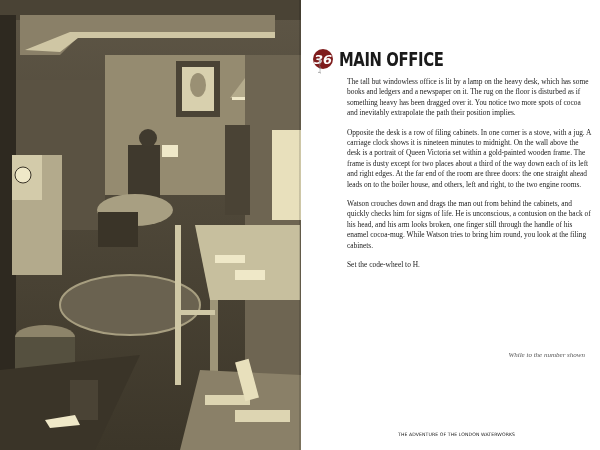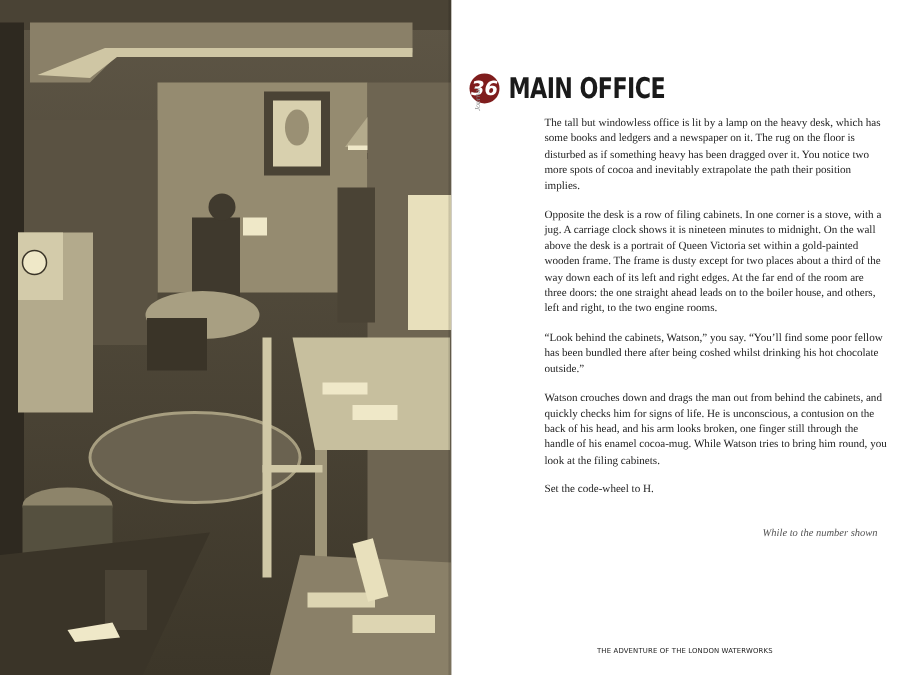--- a/index.html
+++ b/index.html
@@ -7,21 +7,21 @@
   .spread { position:absolute; inset:0; display:flex; }
   .illus { position:relative; width:301px; height:450px; overflow:hidden; background:#7a705c; }
   .illus svg { display:block; }
   .gutter { position:absolute; left:299px; top:0; width:6px; height:450px; background:linear-gradient(90deg, rgba(0,0,0,0.15), rgba(255,255,255,0)); }
   .page { position:relative; width:299px; height:450px; background:#ffffff; }
   .heading { position:absolute; left:12px; top:48px; display:flex; align-items:center; }
   .badge { width:20px; height:20px; border-radius:50%; background:#7f1d1d; color:#fff; font-family:"DejaVu Sans", sans-serif; font-size:13px; font-weight:bold; display:flex; align-items:center; justify-content:center; margin-right:6px;font-style:italic; }
   .title { font-family:"DejaVu Sans", sans-serif; font-weight:bold; font-size:19px; letter-spacing:-0.5px; color:#1a1a1a; transform:scaleX(0.78); transform-origin:left center; white-space:nowrap; }
   .side-label { position:absolute; left:16px; top:74px; font-size:5px; color:#888; transform:rotate(-90deg); transform-origin:left top; white-space:nowrap; font-style:italic; }
   .body { position:absolute; left:46px; top:77px; width:245px; font-size:7.4px; line-height:10.4px; color:#222; }
-  .body p { margin:0 0 9px 16px; }
+  .body p { margin:0 0 9px 0; }
   .instr { position:absolute; right:15px; top:351px; font-style:italic; font-size:7px; color:#555; }
   .footer { position:absolute; left:97px; top:432px; font-family:"DejaVu Sans", sans-serif; font-size:4.6px; color:#222; letter-spacing:0.1px; }
 </style>
 </head>
 <body>
 
 <div class="spread">
   <div class="illus">
     <svg width="301" height="450" viewBox="0 0 301 450">
       <defs>
@@ -92,20 +92,19 @@
 
   <div class="page">
     <div class="heading">
       <div class="badge">36</div>
       <div class="title">MAIN OFFICE</div>
     </div>
     <div class="side-label">Journal</div>
     <div class="body">
       <p>The tall but windowless office is lit by a lamp on the heavy desk, which has some books and ledgers and a newspaper on it. The rug on the floor is disturbed as if something heavy has been dragged over it. You notice two more spots of cocoa and inevitably extrapolate the path their position implies.</p>
       <p>Opposite the desk is a row of filing cabinets. In one corner is a stove, with a jug. A carriage clock shows it is nineteen minutes to midnight. On the wall above the desk is a portrait of Queen Victoria set within a gold-painted wooden frame. The frame is dusty except for two places about a third of the way down each of its left and right edges. At the far end of the room are three doors: the one straight ahead leads on to the boiler house, and others, left and right, to the two engine rooms.</p>
-      <p>“Look behind the cabinets, Watson,” you say. “You’ll find some poor fellow has been bundled there after being coshed whilst drinking his hot chocolate outside.”</p>
       <p>Watson crouches down and drags the man out from behind the cabinets, and quickly checks him for signs of life. He is unconscious, a contusion on the back of his head, and his arm looks broken, one finger still through the handle of his enamel cocoa-mug. While Watson tries to bring him round, you look at the filing cabinets.</p>
       <p>Set the code-wheel to H.</p>
     </div>
     <div class="instr">While to the number shown</div>
     <div class="footer">THE ADVENTURE OF THE LONDON WATERWORKS</div>
   </div>
 </div>
 
 </body></html>

